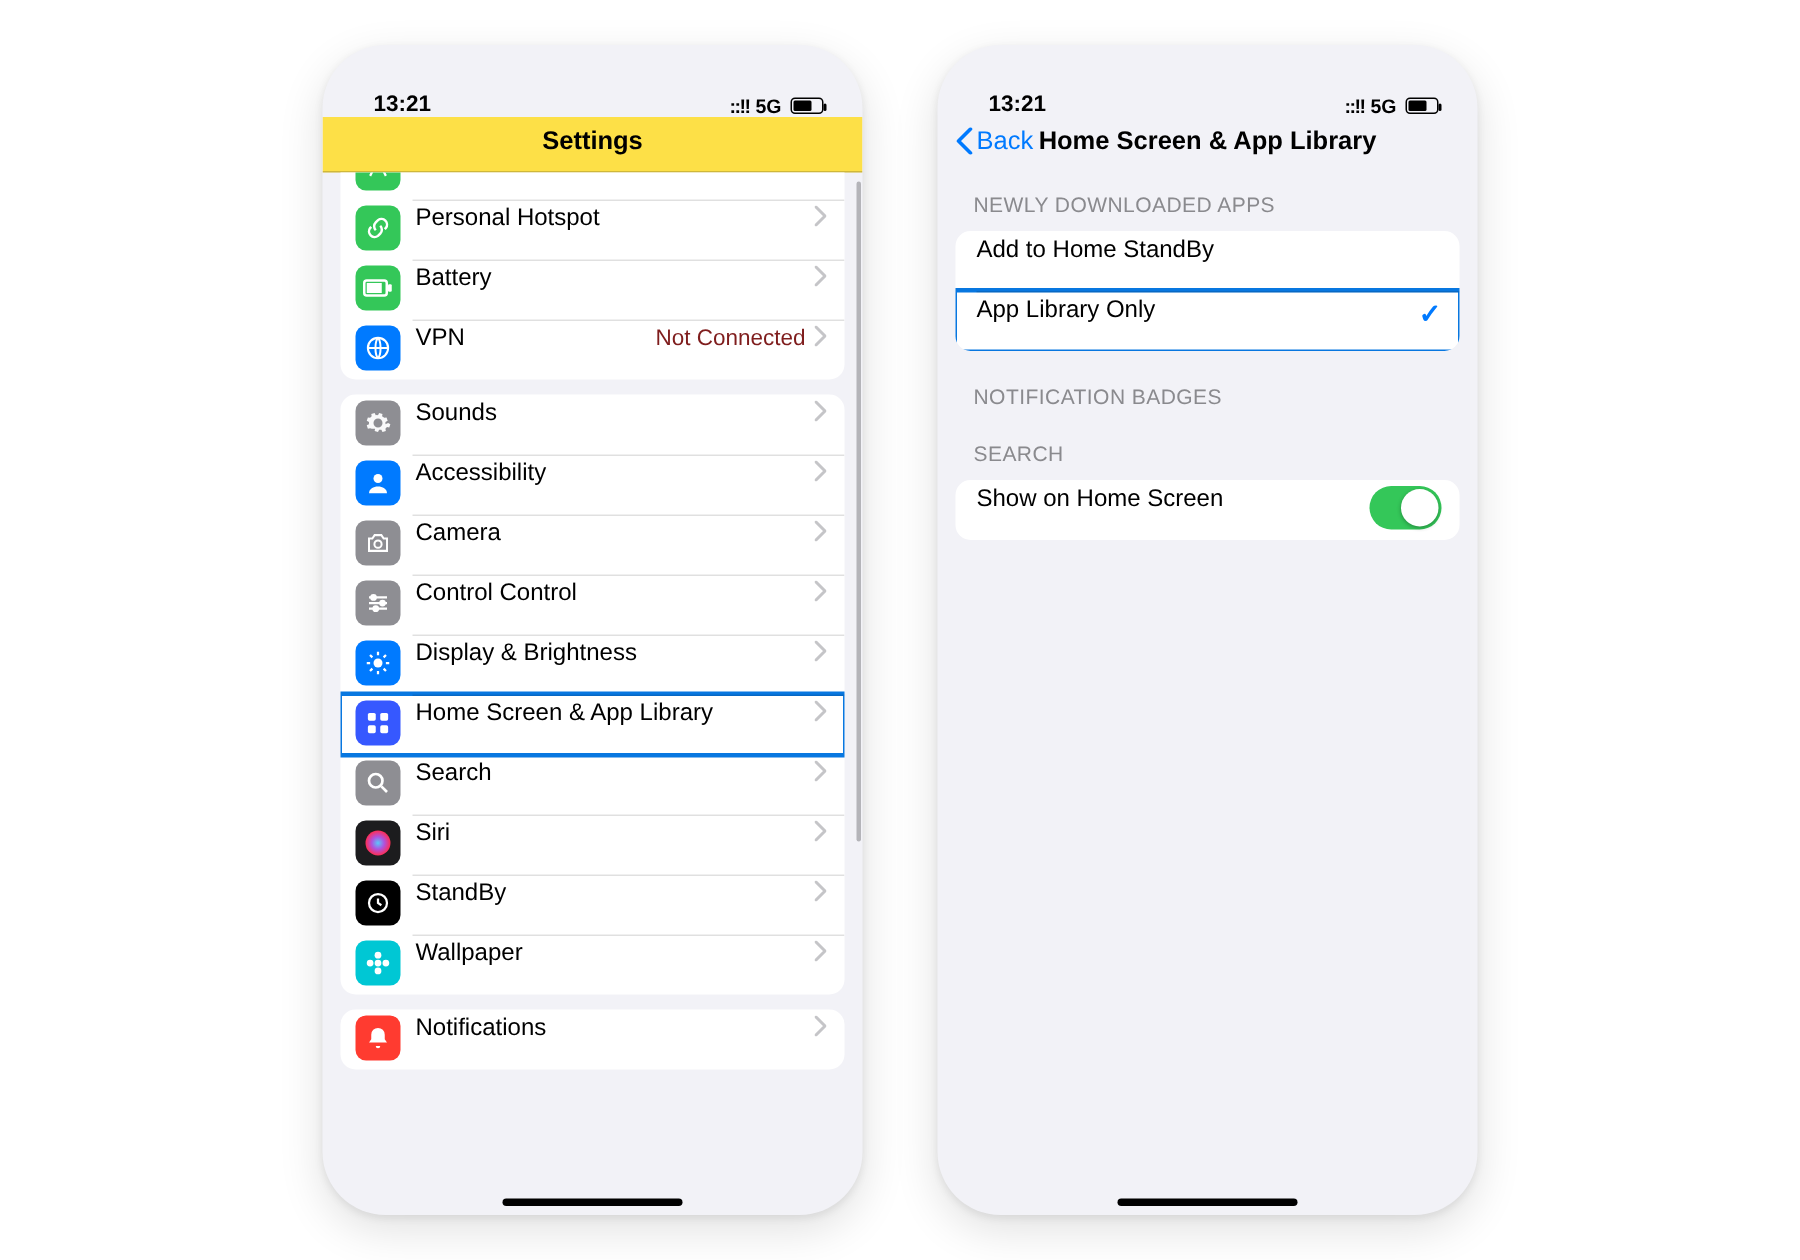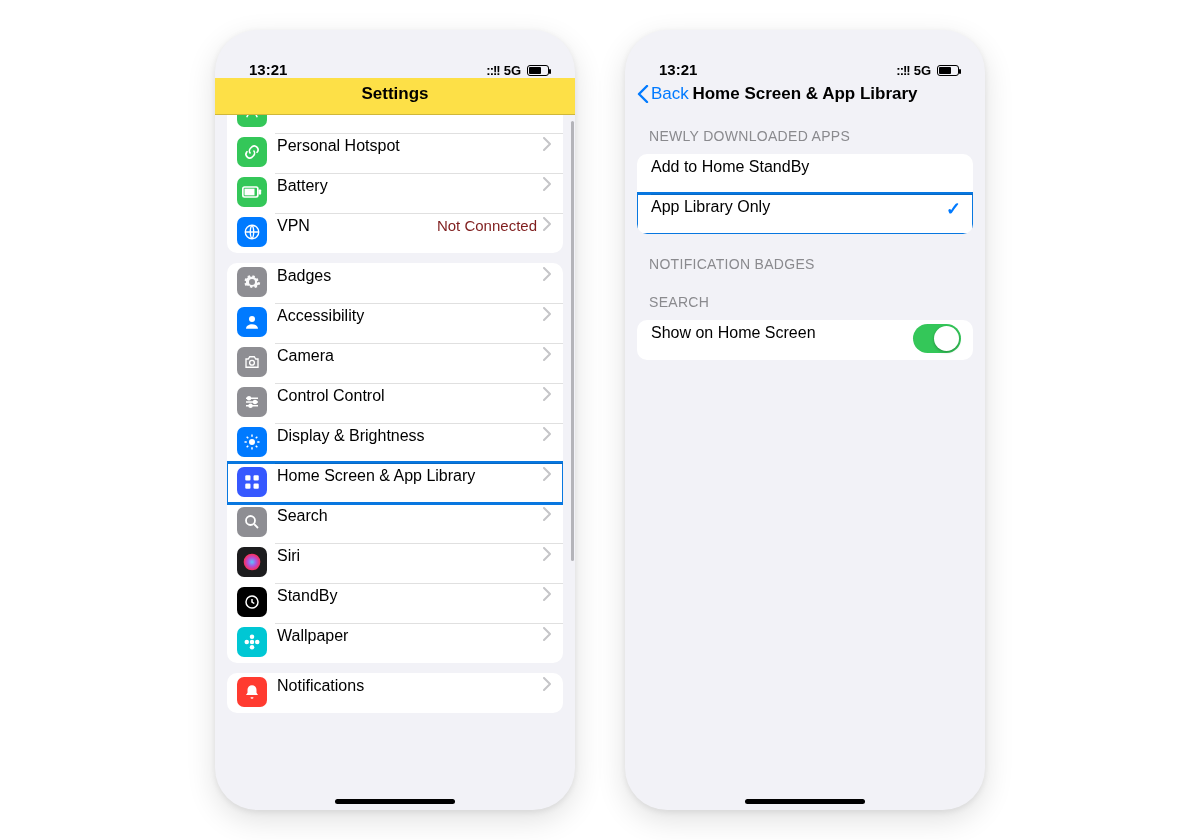--- a/index.html
+++ b/index.html
@@ -206,21 +206,21 @@
               </span>
             </div>
           </div>
           <div class="section-group">
             <div class="row">
               <span class="icon" style="background:#8e8e93">
                 <svg width="18" height="18" viewBox="0 0 24 24" fill="white">
                   <path d="M12 8a4 4 0 1 0 0 8 4 4 0 0 0 0-8zm9 4l2 1-1 3-2-0.4a8 8 0 0 1-1.4 1.4l0.4 2-3 1-1-2a8 8 0 0 1-2 0l-1 2-3-1 0.4-2A8 8 0 0 1 5 16.6L3 17l-1-3 2-1a8 8 0 0 1 0-2l-2-1 1-3 2 0.4A8 8 0 0 1 6.4 6L6 4l3-1 1 2a8 8 0 0 1 2 0l1-2 3 1-0.4 2A8 8 0 0 1 17.6 7.4L19.6 7l1 3-2 1a8 8 0 0 1 0 2z" fill="white" opacity="0.95"></path>
                 </svg>
               </span>
-              <span class="label">Badges</span>
+              <span class="label">Sounds</span>
               <span class="chev">
                 <svg width="8" height="14" viewBox="0 0 8 14">
                   <path d="M1 1l6 6-6 6" stroke="#c5c5c8" stroke-width="2" fill="none" stroke-linecap="round" stroke-linejoin="round"></path>
                 </svg>
               </span>
             </div>
             <div class="row">
               <span class="icon" style="background:#007aff">
                 <svg width="18" height="18" viewBox="0 0 24 24" fill="white">
                   <circle cx="12" cy="8" r="4"></circle>

